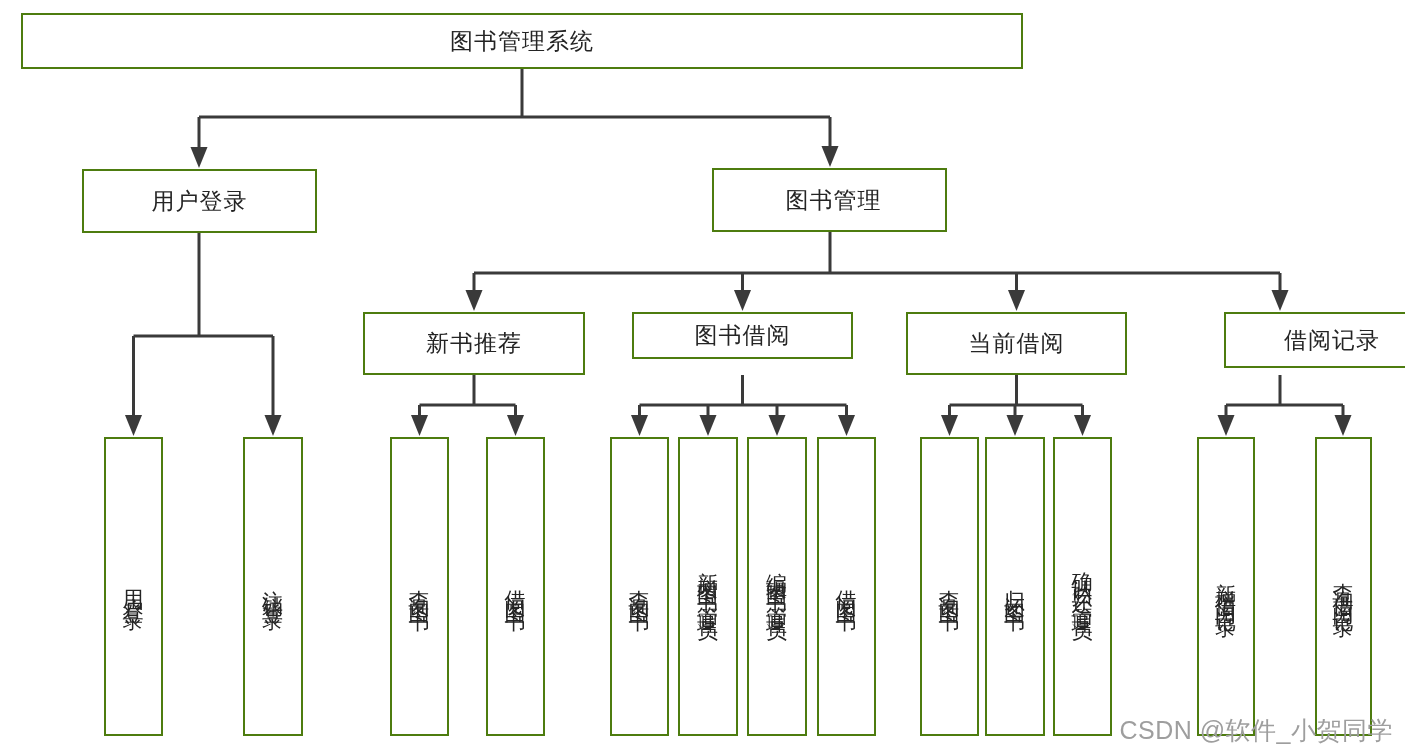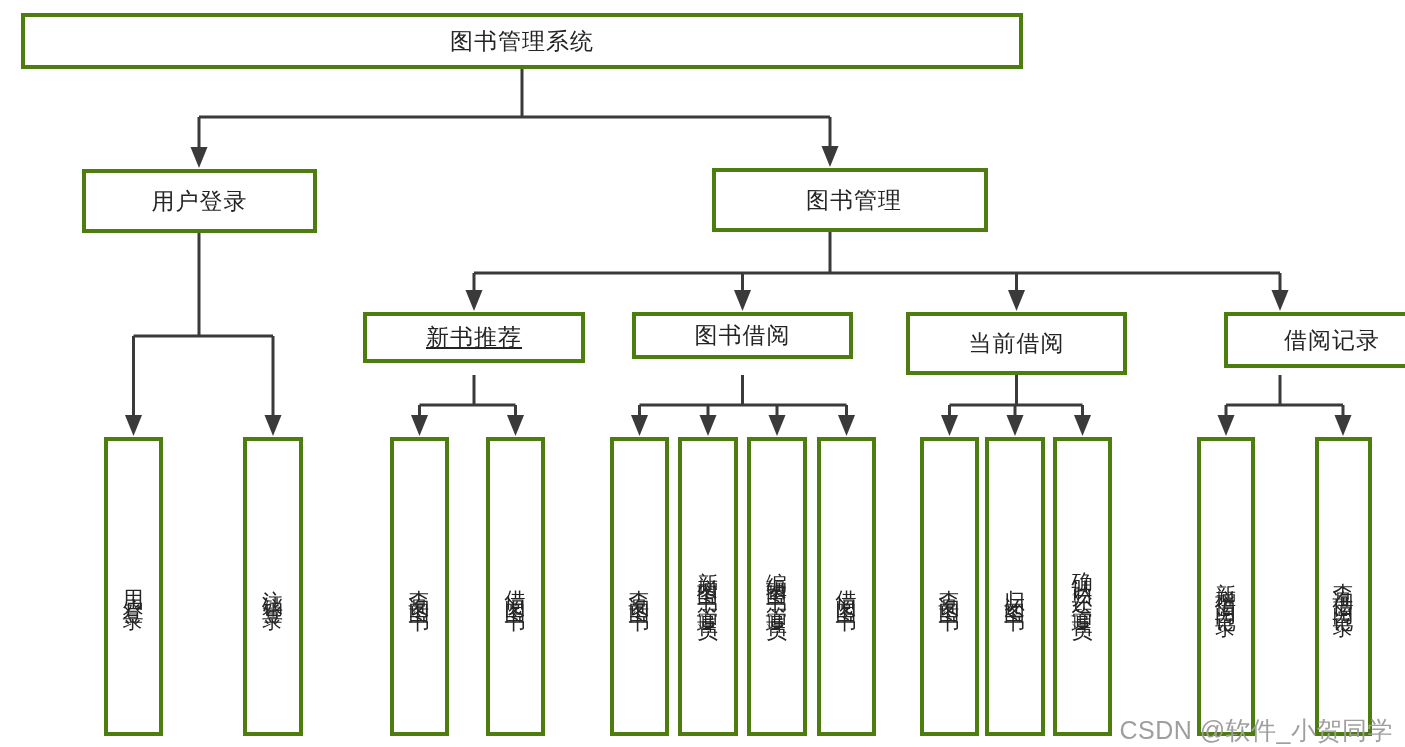--- a/index.html
+++ b/index.html
@@ -19,21 +19,21 @@
     position: absolute;
     left: 0;
     top: 0;
     width: 1405px;
     height: 747px;
     pointer-events: none;
   }
   .node {
     position: absolute;
     box-sizing: border-box;
-    border: 4px solid #4d7c0f;
+    border: 2px solid #4d7c0f;
     background: #ffffff;
     display: flex;
     align-items: center;
     justify-content: center;
     color: #242424;
   }
   .node .h-label {
     font-size: 23px;
     letter-spacing: 1px;
     white-space: nowrap;
@@ -101,25 +101,25 @@
     </g>
   </svg>
 
   <div class="node" style="left:21px;top:13px;width:1002px;height:56px;">
     <span class="h-label">图书管理系统</span>
   </div>
 
   <div class="node" style="left:82px;top:169px;width:235px;height:64px;">
     <span class="h-label">用户登录</span>
   </div>
-  <div class="node" style="left:712px;top:168px;width:276px;height:64px;padding-left:8px;">
+  <div class="node" style="left:712px;top:168px;width:235px;height:64px;padding-left:8px;">
     <span class="h-label">图书管理</span>
   </div>
 
-  <div class="node" style="left:363px;top:312px;width:222px;height:51px;text-decoration:underline;">
+  <div class="node" style="left:363px;top:312px;width:222px;height:63px;">
     <span class="h-label">新书推荐</span>
   </div>
   <div class="node" style="left:632px;top:312px;width:221px;height:47px;">
     <span class="h-label">图书借阅</span>
   </div>
   <div class="node" style="left:906px;top:312px;width:221px;height:63px;">
     <span class="h-label">当前借阅</span>
   </div>
   <div class="node" style="left:1224px;top:312px;width:216px;height:56px;text-align:right;">
     <span class="h-label">借阅记录</span>

